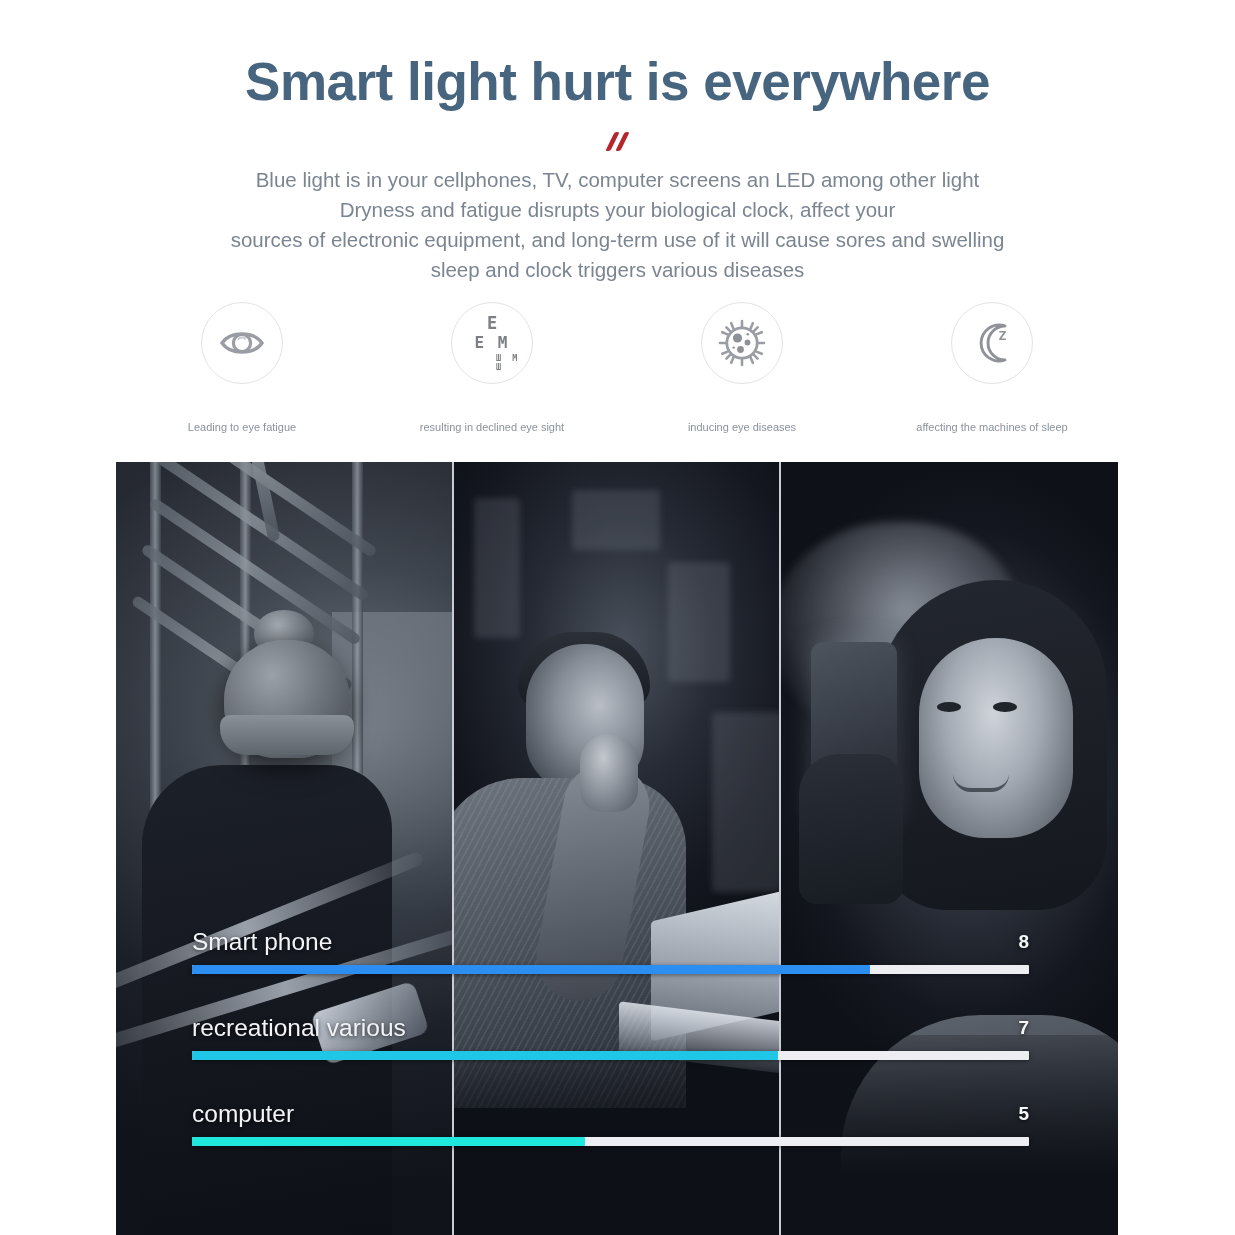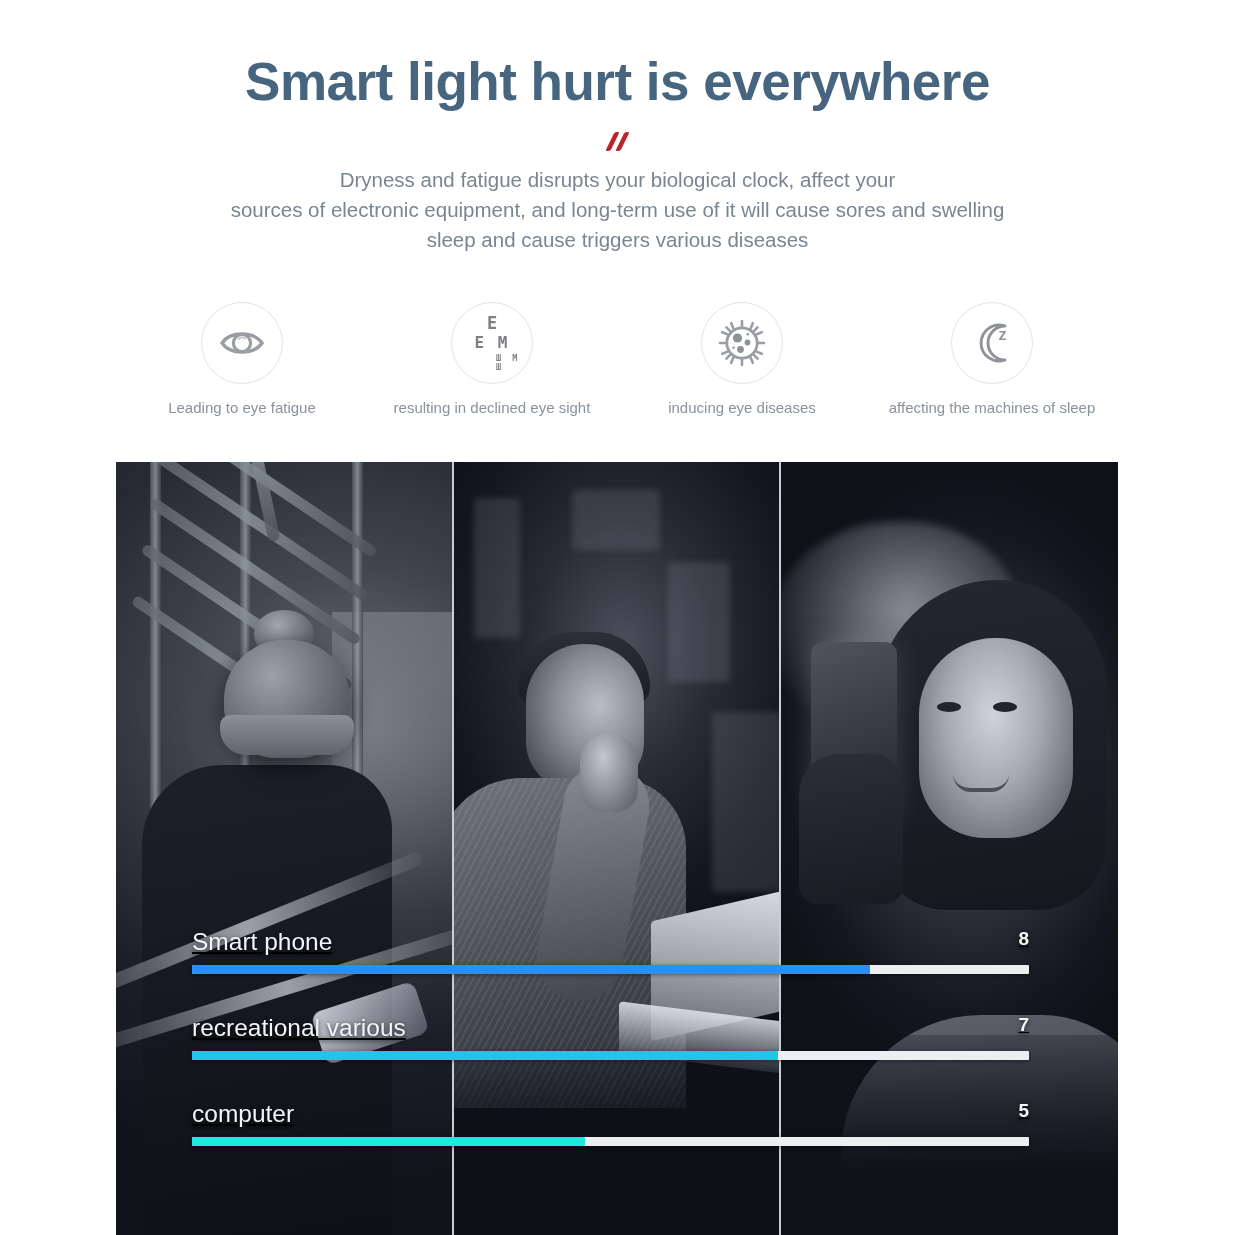--- a/index.html
+++ b/index.html
@@ -87,22 +87,22 @@
     width: 82px;
     height: 82px;
     border-radius: 50%;
     border: 1.3px solid #e2e3e5;
     display: flex;
     align-items: center;
     justify-content: center;
     background: #ffffff;
   }
   .feature-label {
-    margin-top: 15px;
-    font-size: 15px;
+    margin-top: 37px;
+    font-size: 11px;
     color: #8a929c;
     white-space: nowrap;
     font-weight: 400;
   }
 
   
   .eyechart {
     display: flex;
     flex-direction: column;
     align-items: center;
@@ -364,23 +364,22 @@
     left: 192px;
     top: 928px;
     width: 837px;
   }
   .bar-group { position: relative; margin-bottom: 40px; }
   .bar-group:last-child { margin-bottom: 4px; }
 
   .bar-head {
     display: flex;
     justify-content: space-between;
-    align-items: flex-start;
+    align-items: center;
     margin-bottom: 9px;
-    text-decoration: underline;
   }
   .bar-label {
     font-size: 24.5px;
     color: #f2f4f7;
     font-weight: 400;
     text-shadow: 0 1px 4px rgba(0,0,0,0.7);
     white-space: nowrap;
   }
   .bar-value {
     font-size: 19px;
@@ -412,23 +411,24 @@
 <div class="page">
 
   <h1 class="hero-title">Smart light hurt is everywhere</h1>
 
   <div class="divider-marks">
     <span class="tick"></span>
     <span class="tick"></span>
   </div>
 
   <div class="intro">
+    <p>Blue light is in your cellphones, TV, computer screens an LED among other light</p>
     <p>Dryness and fatigue disrupts your biological clock, affect your</p>
     <p>sources of electronic equipment, and long-term use of it will cause sores and swelling</p>
-    <p>sleep and cause triggers various diseases</p>
+    <p>sleep and clock triggers various diseases</p>
   </div>
 
   <div class="features">
 
     <div class="feature">
       <div class="feature-circle">
         <svg class="icon-svg" width="48" height="48" viewBox="0 0 48 48">
           <path d="M4 24 C12 12, 36 12, 44 24 C36 36, 12 36, 4 24 Z" fill="none" stroke="#9a9ea4" stroke-width="3.4" stroke-linecap="round"></path>
           <circle cx="24" cy="24" r="8.6" fill="none" stroke="#9a9ea4" stroke-width="3.2"></circle>
           <path d="M20.5 20 C22.5 18.3, 25.5 18.2, 27.2 19.6" fill="none" stroke="#c9ccd1" stroke-width="2.2" stroke-linecap="round"></path>

